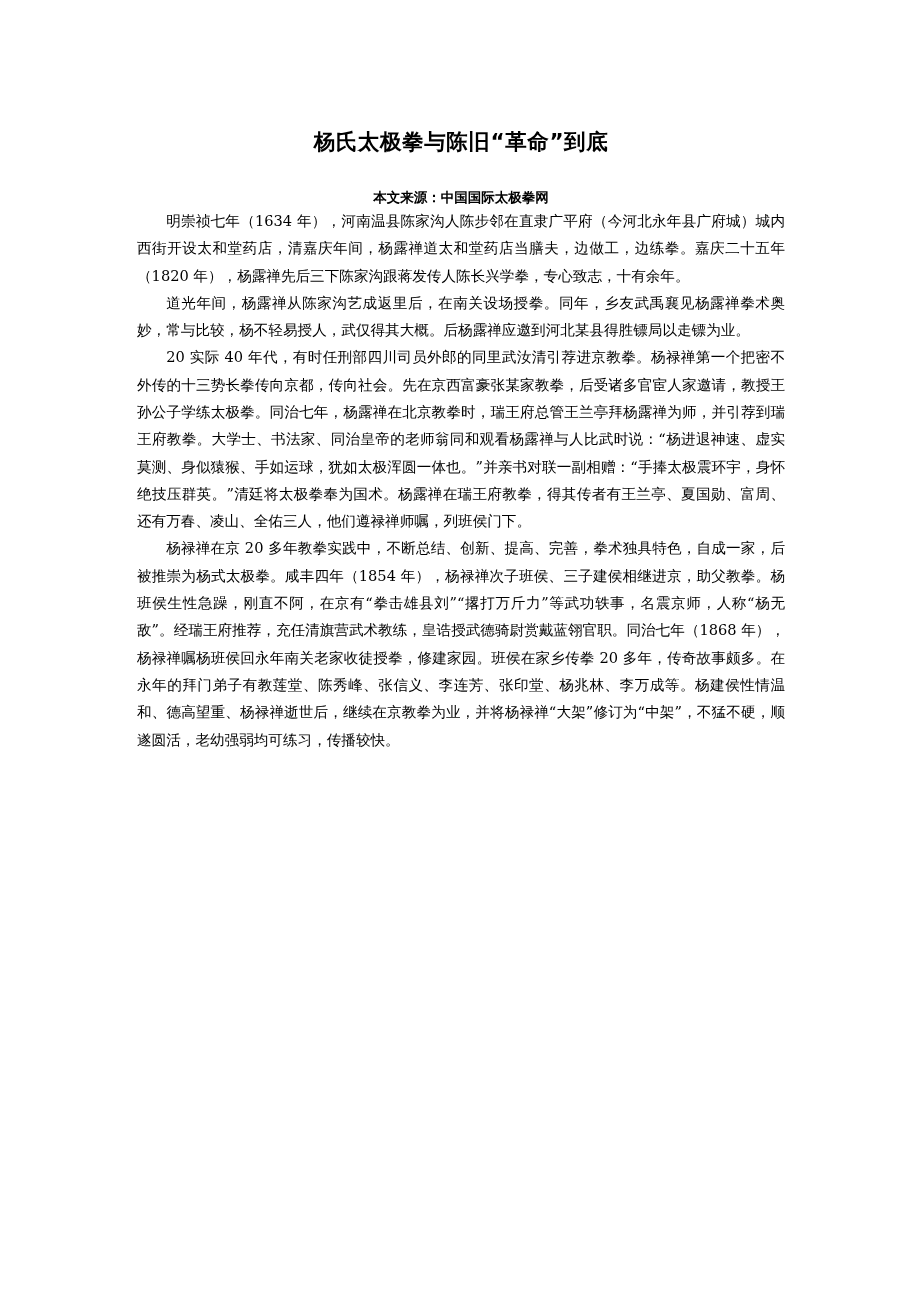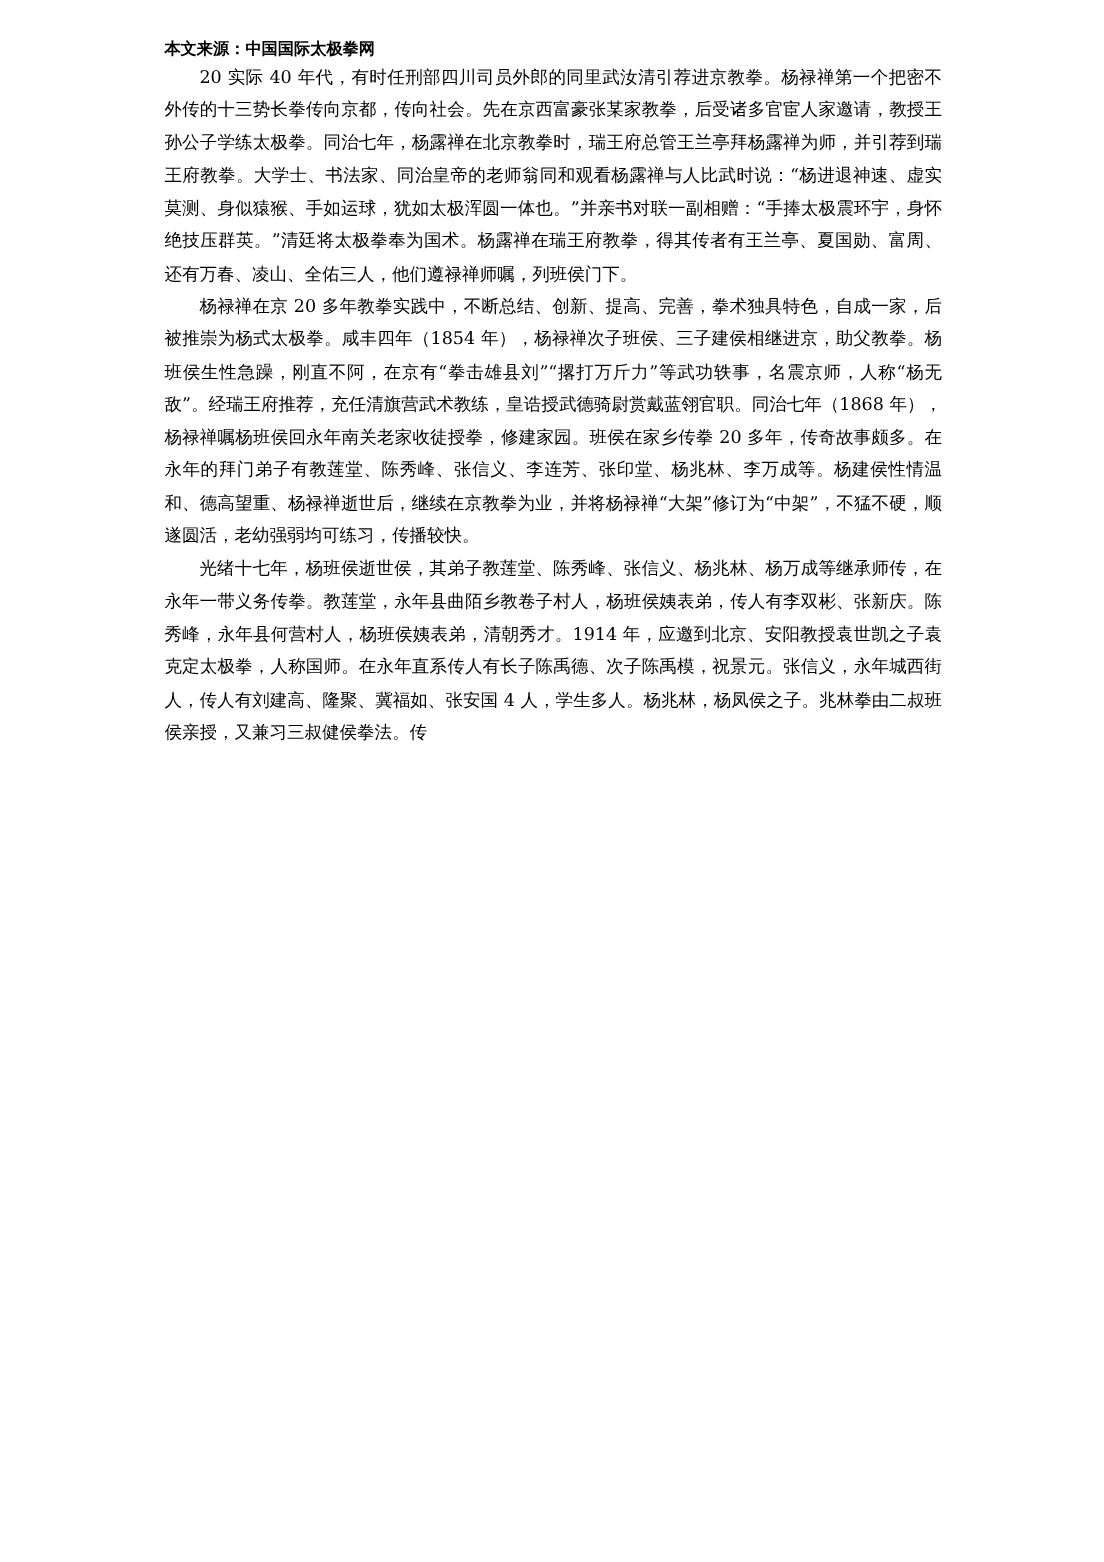--- a/index.html
+++ b/index.html
@@ -31,20 +31,21 @@
     text-align: center;
     letter-spacing: 0.6px;
     margin: 0;
     padding-top: 127px;
     line-height: 1.35;
     font-family: "DejaVu Sans", "Liberation Sans", sans-serif;
   }
   .doc-source {
     font-size: 13.5px;
     font-weight: bold;
+    text-align: center;
     margin: 0;
     padding-top: 32px;
     line-height: 1.4;
     font-family: "DejaVu Sans", "Liberation Sans", sans-serif;
   }
   .para {
     font-size: 14.6px;
     line-height: 27.3px;
     text-align: justify;
     text-justify: inter-ideograph;
@@ -59,27 +60,29 @@
   .para.first {
     margin-top: 13px;
   }
 </style>
 </head>
 <body>
 
 <div class="page">
   <div class="content">
 
+    <h1 class="doc-title">杨氏太极拳与陈旧“革命”到底</h1>
 
     <div class="doc-source">本文来源：中国国际太极拳网</div>
 
 
 
+    <p class="para">明崇祯七年（1634 年），河南温县陈家沟人陈步邻在直隶广平府（今河北永年县广府城）城内西街开设太和堂药店，清嘉庆年间，杨露禅道太和堂药店当膳夫，边做工，边练拳。嘉庆二十五年（1820 年），杨露禅先后三下陈家沟跟蒋发传人陈长兴学拳，专心致志，十有余年。</p>
 
+    <p class="para">道光年间，杨露禅从陈家沟艺成返里后，在南关设场授拳。同年，乡友武禹襄见杨露禅拳术奥妙，常与比较，杨不轻易授人，武仅得其大概。后杨露禅应邀到河北某县得胜镖局以走镖为业。</p>
 
     <p class="para">20 实际 40 年代，有时任刑部四川司员外郎的同里武汝清引荐进京教拳。杨禄禅第一个把密不外传的十三势长拳传向京都，传向社会。先在京西富豪张某家教拳，后受诸多官宦人家邀请，教授王孙公子学练太极拳。同治七年，杨露禅在北京教拳时，瑞王府总管王兰亭拜杨露禅为师，并引荐到瑞王府教拳。大学士、书法家、同治皇帝的老师翁同和观看杨露禅与人比武时说：“杨进退神速、虚实莫测、身似猿猴、手如运球，犹如太极浑圆一体也。”并亲书对联一副相赠：“手捧太极震环宇，身怀绝技压群英。”清廷将太极拳奉为国术。杨露禅在瑞王府教拳，得其传者有王兰亭、夏国勋、富周、还有万春、凌山、全佑三人，他们遵禄禅师嘱，列班侯门下。</p>
 
     <p class="para">杨禄禅在京 20 多年教拳实践中，不断总结、创新、提高、完善，拳术独具特色，自成一家，后被推崇为杨式太极拳。咸丰四年（1854 年），杨禄禅次子班侯、三子建侯相继进京，助父教拳。杨班侯生性急躁，刚直不阿，在京有“拳击雄县刘”“撂打万斤力”等武功轶事，名震京师，人称“杨无敌”。经瑞王府推荐，充任清旗营武术教练，皇诰授武德骑尉赏戴蓝翎官职。同治七年（1868 年），杨禄禅嘱杨班侯回永年南关老家收徒授拳，修建家园。班侯在家乡传拳 20 多年，传奇故事颇多。在永年的拜门弟子有教莲堂、陈秀峰、张信义、李连芳、张印堂、杨兆林、李万成等。杨建侯性情温和、德高望重、杨禄禅逝世后，继续在京教拳为业，并将杨禄禅“大架”修订为“中架”，不猛不硬，顺遂圆活，老幼强弱均可练习，传播较快。</p>
 
-    <p class="para">光绪十七年，杨班侯逝世侯，其弟子教莲堂、陈秀峰、张信义、杨兆林、杨万成等继承师传，在永年一带义务传拳。教莲堂，永年县曲陌乡教卷子村人，杨班侯姨表弟，传人有李双彬、张新庆。陈秀峰，永年县何营村人，杨班侯姨表弟，清朝秀才。1914 年，应邀到北京、安阳教授袁世凯之子袁克定太极拳，人称国师。在永年直系传人有长子陈禹德、次子陈禹模，祝景元。张信义，永年城西街人，传人有刘建高、隆聚、冀福如、张安国 4 人，学生多人。杨兆林，杨凤侯之子。兆林拳由二叔班侯亲授，又兼习三叔健侯拳法。传</p>
 
   </div>
 </div>
 
 </body></html>

